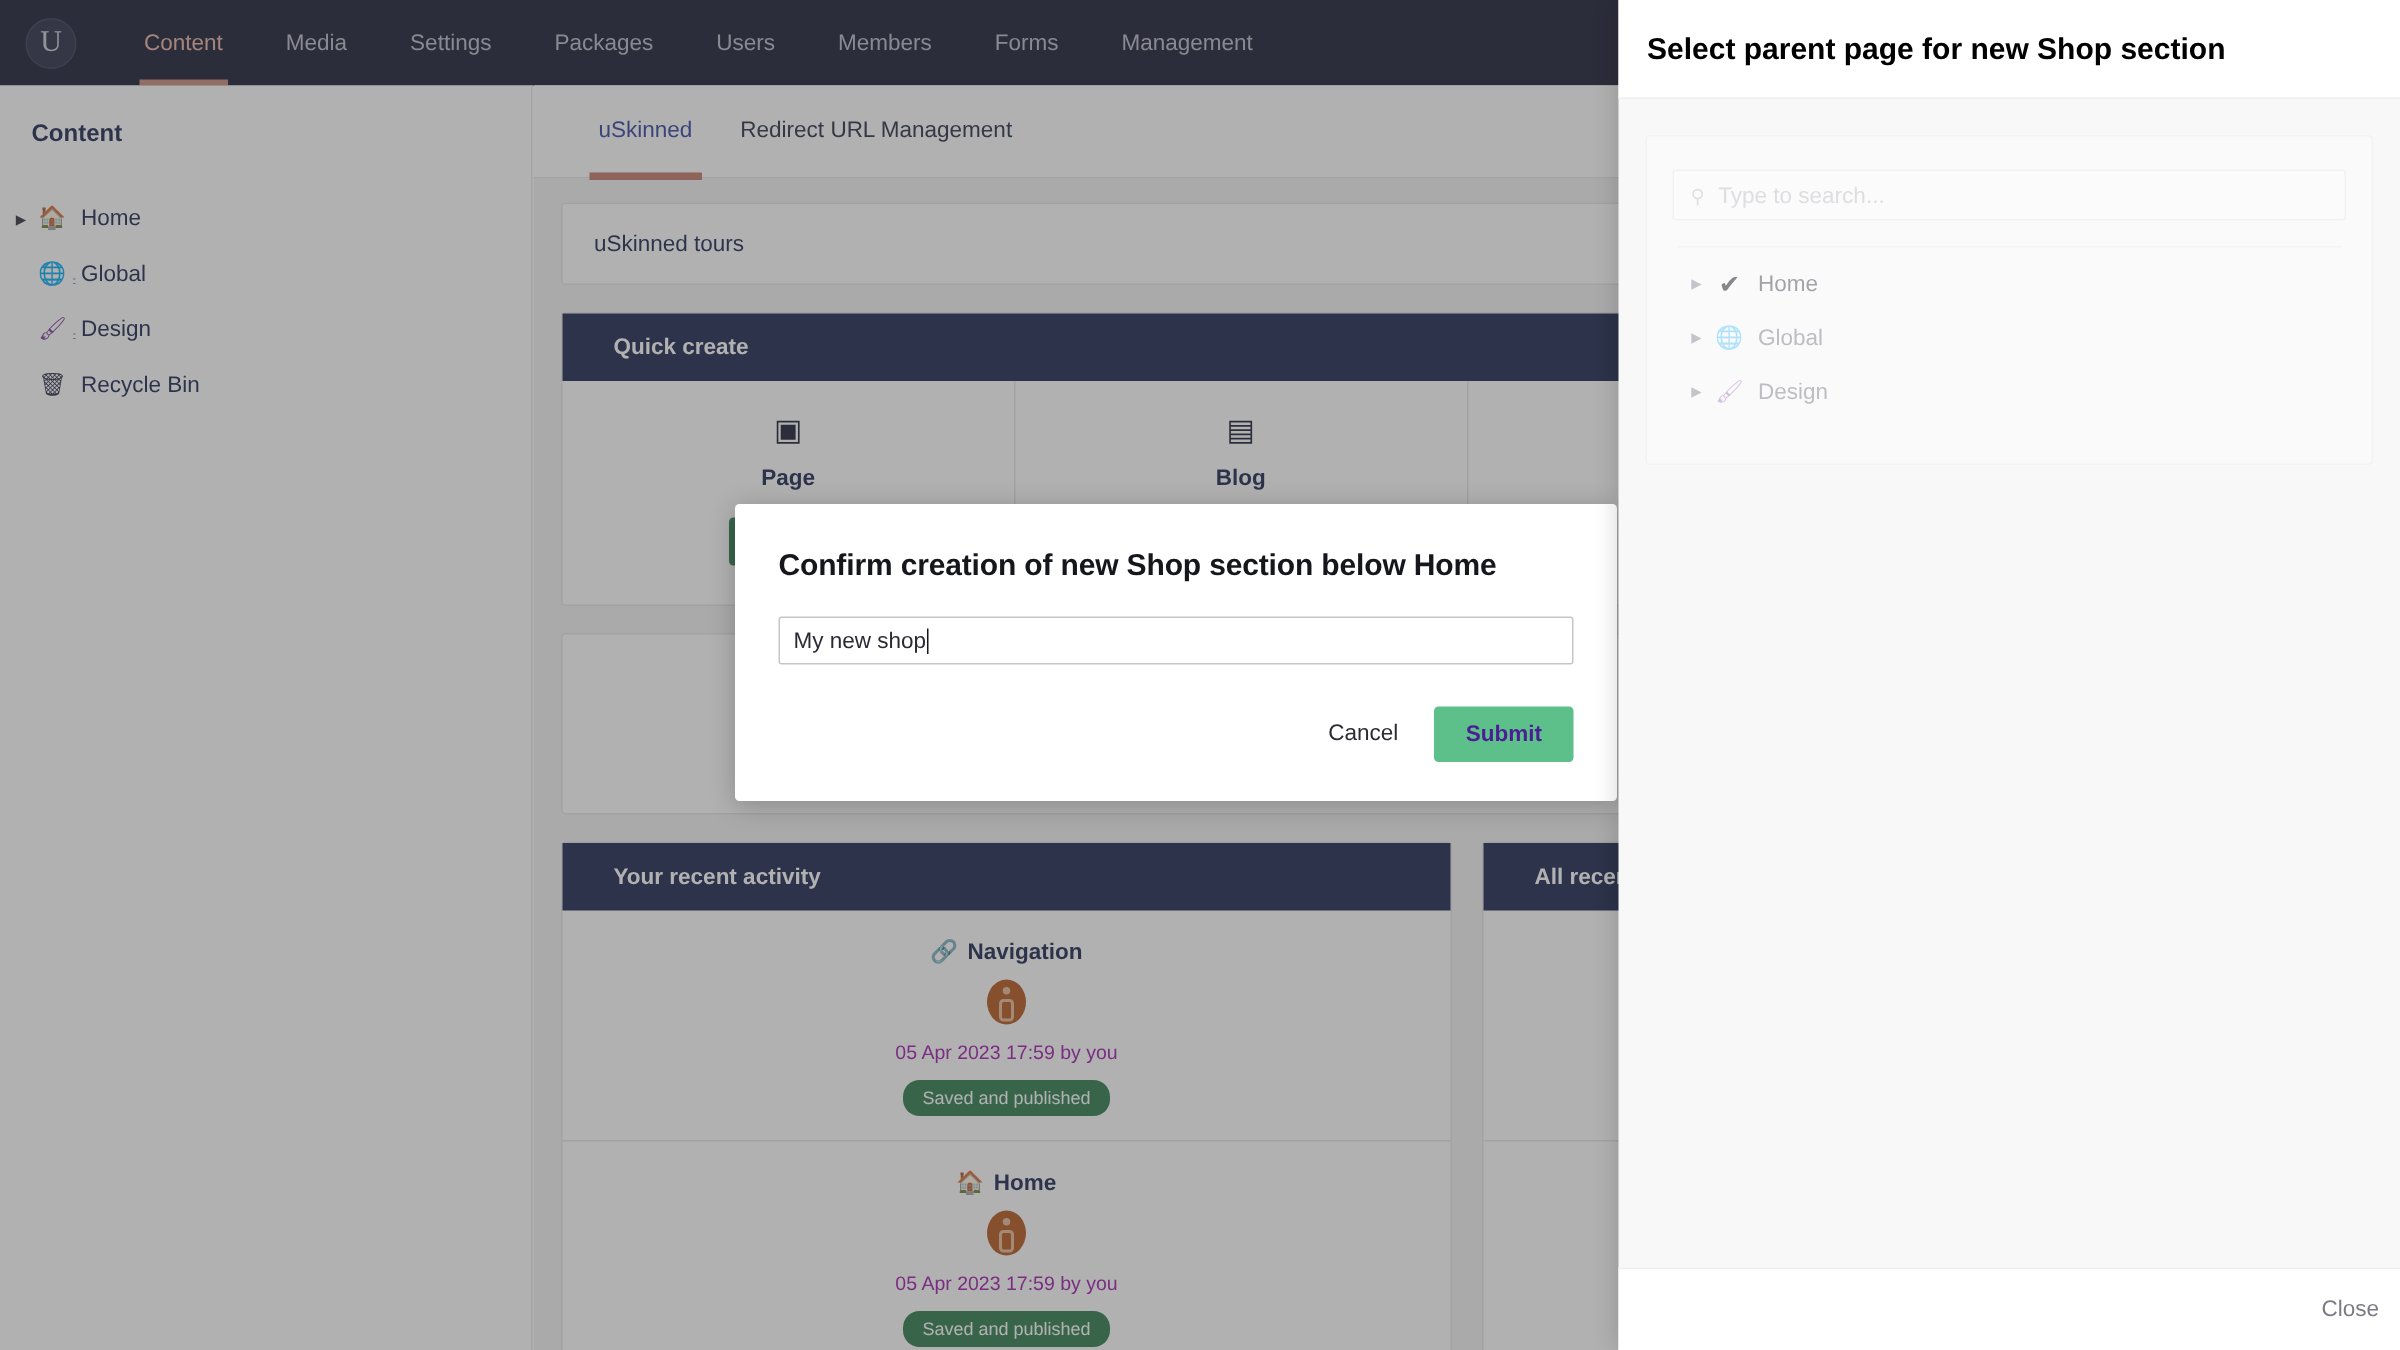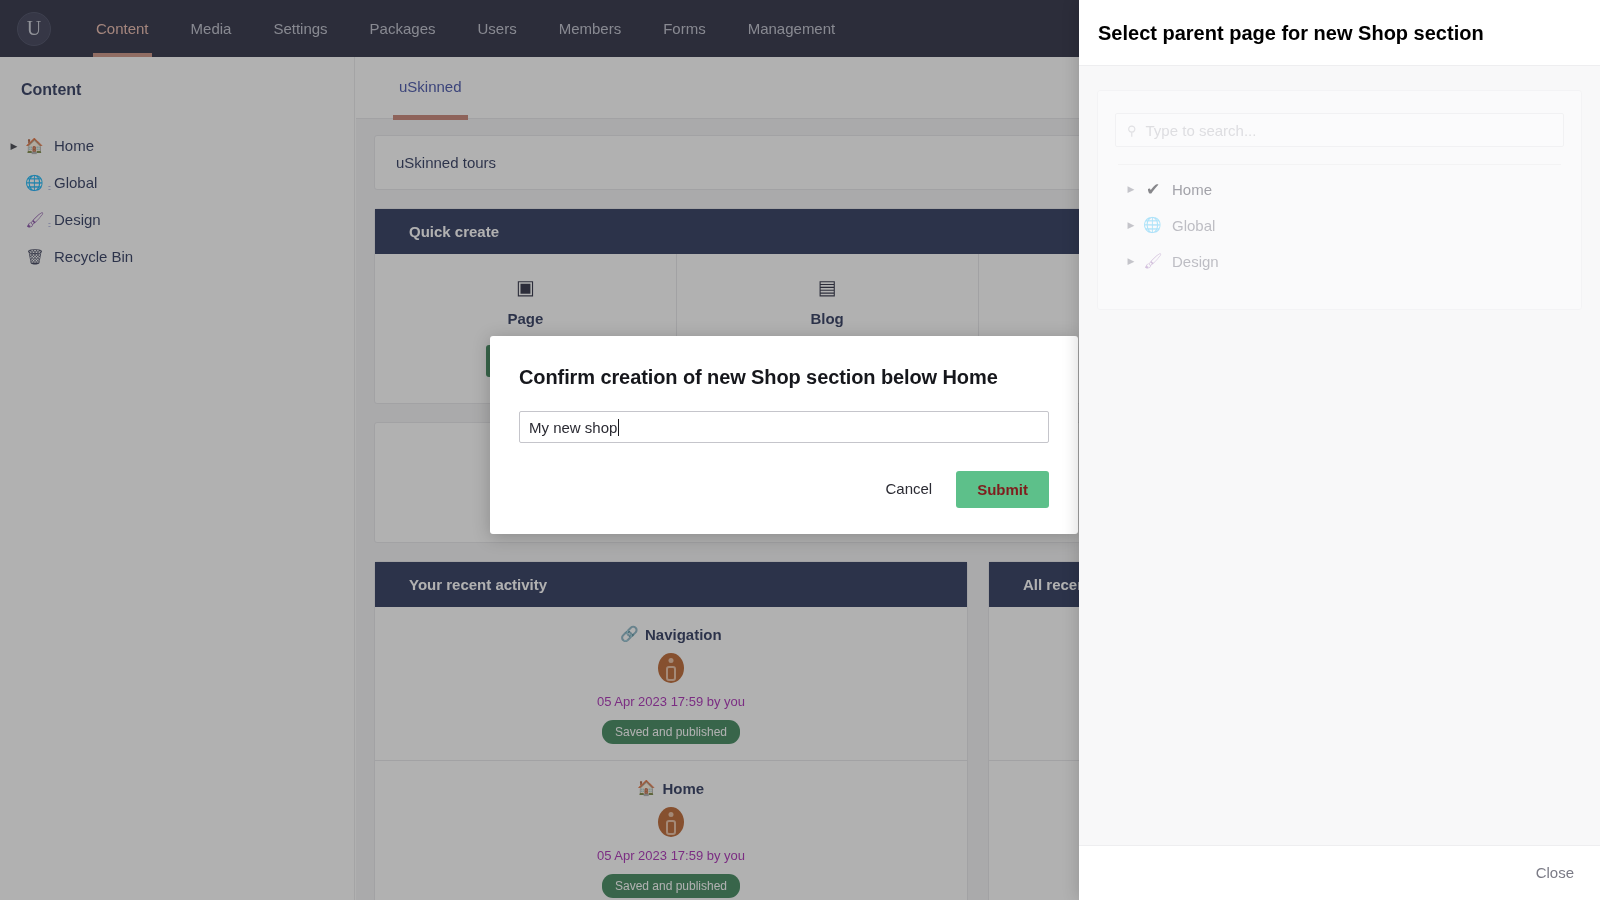--- a/index.html
+++ b/index.html
@@ -159,21 +159,21 @@
   }
   .modal-actions {
     display: flex; align-items: flex-start; justify-content: flex-end;
     gap: 10px; margin-top: 28px;
   }
   .btn-link {
     background: transparent; border: 0; font-size: 15px; color: #2b2b33;
     padding: 9px 14px; cursor: pointer; font-family: "Liberation Sans", sans-serif;
   }
   .btn-submit {
-    background: #5dc08a; color: #7f1d1d; border: 0; border-radius: 3px;
+    background: #5dc08a; color: #4c1d95; border: 0; border-radius: 3px;
     font-size: 15px; font-weight: 700; padding: 10px 21px; cursor: pointer;
     font-family: "Liberation Sans", sans-serif;
   }
 
   
   .right-panel {
     position: absolute; top: 0; right: 0; width: 521px; height: 900px;
     background: #f8f8f9;
     box-shadow: -3px 0 14px rgba(0,0,0,0.13);
     display: flex; flex-direction: column;
@@ -201,21 +201,21 @@
     display: flex; align-items: center; height: 36px; font-size: 15px;
     color: #8e8e99; cursor: pointer; padding-left: 8px;
   }
   .rp-tree-row .caret { color: #9b9ba5; }
   .rp-ico { width: 28px; flex: 0 0 28px; text-align: center; font-size: 15px; }
   .rp-tree-row.selected { color: #5c5c68; }
   .rp-tree-row.selected .rp-ico { color: #2b2b33; font-size: 17px; }
   .rp-label { margin-left: 5px; }
   .rp-footer {
     background: #fff; border-top: 1px solid #eeeef0;
-    padding: 18px 26px; text-align: right;
+    padding: 18px 14px; text-align: right;
   }
   .rp-close {
     background: transparent; border: 0; font-size: 15px; color: #7b7b86;
     cursor: pointer; font-family: "Liberation Sans", sans-serif;
   }
 
   
   .ico-globe { color: #d89a48; }
   .ico-design { color: #7b3f9d; }
   .ico-bin { color: #2b2f4a; }
@@ -272,20 +272,21 @@
           <span class="tree-ico ico-bin">🗑</span>
           <span class="tree-label">Recycle Bin</span>
         </div>
 
       </div>
     </div>
 
     <div class="content-area">
       <div class="tabbar">
         <div class="tab active">uSkinned</div>
+        <div class="tab secondary">Redirect URL Management</div>
       </div>
 
       <div class="panel-wrap">
 
         <div class="card">
           <div class="card-plain-head">uSkinned tours</div>
         </div>
 
         <div class="card">
           <div class="card-head-dark">Quick create</div>

